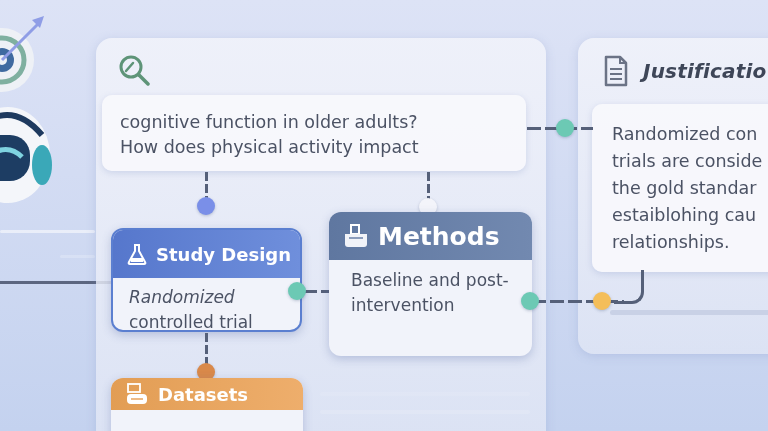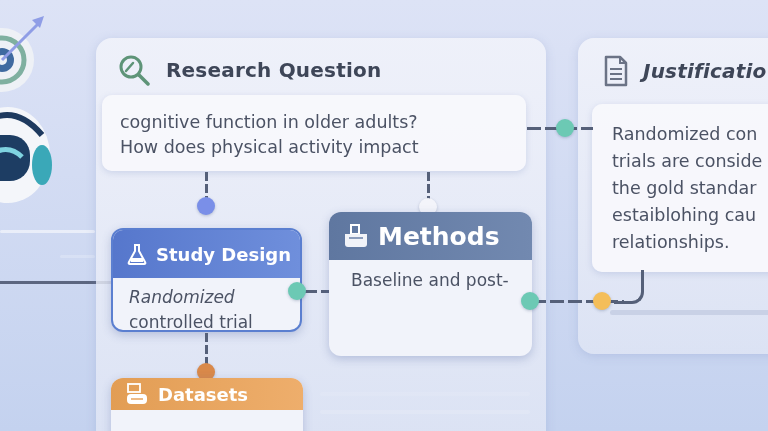--- a/index.html
+++ b/index.html
@@ -93,21 +93,20 @@
 
 <div class="panel" style="left:96px;top:38px;width:450px;height:420px;"></div>
 <div class="panel-header" style="left:118px;top:54px;">
   <span>
     <svg width="34" height="32" viewBox="0 0 34 32">
       <circle cx="13" cy="13" r="10" fill="none" stroke="#5e9478" stroke-width="3"></circle>
       <path d="M8 17 L15 9" stroke="#5e9478" stroke-width="2.5" stroke-linecap="round"></path>
       <line x1="21" y1="21" x2="30" y2="30" stroke="#5e9478" stroke-width="3.5" stroke-linecap="round"></line>
     </svg>
   </span>
-  <span>Research Question</span>
 </div>
 <div class="text-card" style="left:102px;top:95px;width:424px;height:76px;padding:15px 18px;">
   <div>cognitive function in older adults?</div>
   <div>How does physical activity impact</div>
 </div>
 
 <div class="panel" style="left:578px;top:38px;width:210px;height:316px;"></div>
 <div class="panel-header" style="left:603px;top:55px;font-style:italic;">
   <span>
     <svg width="26" height="32" viewBox="0 0 26 32">
@@ -162,20 +161,21 @@
       <svg width="26" height="24" viewBox="0 0 26 24">
         <rect x="8" y="1" width="8" height="9" fill="none" stroke="#fff" stroke-width="2"></rect>
         <path d="M2 10 H24 V20 Q24 23 21 23 H5 Q2 23 2 20 Z" fill="#f1f3f8"></path>
         <line x1="6" y1="14" x2="20" y2="14" stroke="#6a81a8" stroke-width="1.5"></line>
       </svg>
     </span>
     <span>Methods</span>
   </div>
   <div class="node-body" style="padding:8px 22px;">
     <div>Baseline and post-</div>
+    <div>intervention</div>
   </div>
 </div>
 
 <div class="hline" style="left:532px;top:300px;width:92px;"></div>
 <div class="dot" style="left:521px;top:292px;background:#6cc9b4;"></div>
 <div class="dot" style="left:593px;top:292px;background:#f4be5a;"></div>
 <div class="abs" style="left:614px;top:270px;width:30px;height:34px;border-right:3px solid #556079;border-bottom:3px solid #556079;border-bottom-right-radius:12px;"></div>
 
 <div class="vline" style="left:205px;top:333px;height:34px;"></div>
 <div class="dot" style="left:197px;top:363px;background:#d9894a;"></div>

